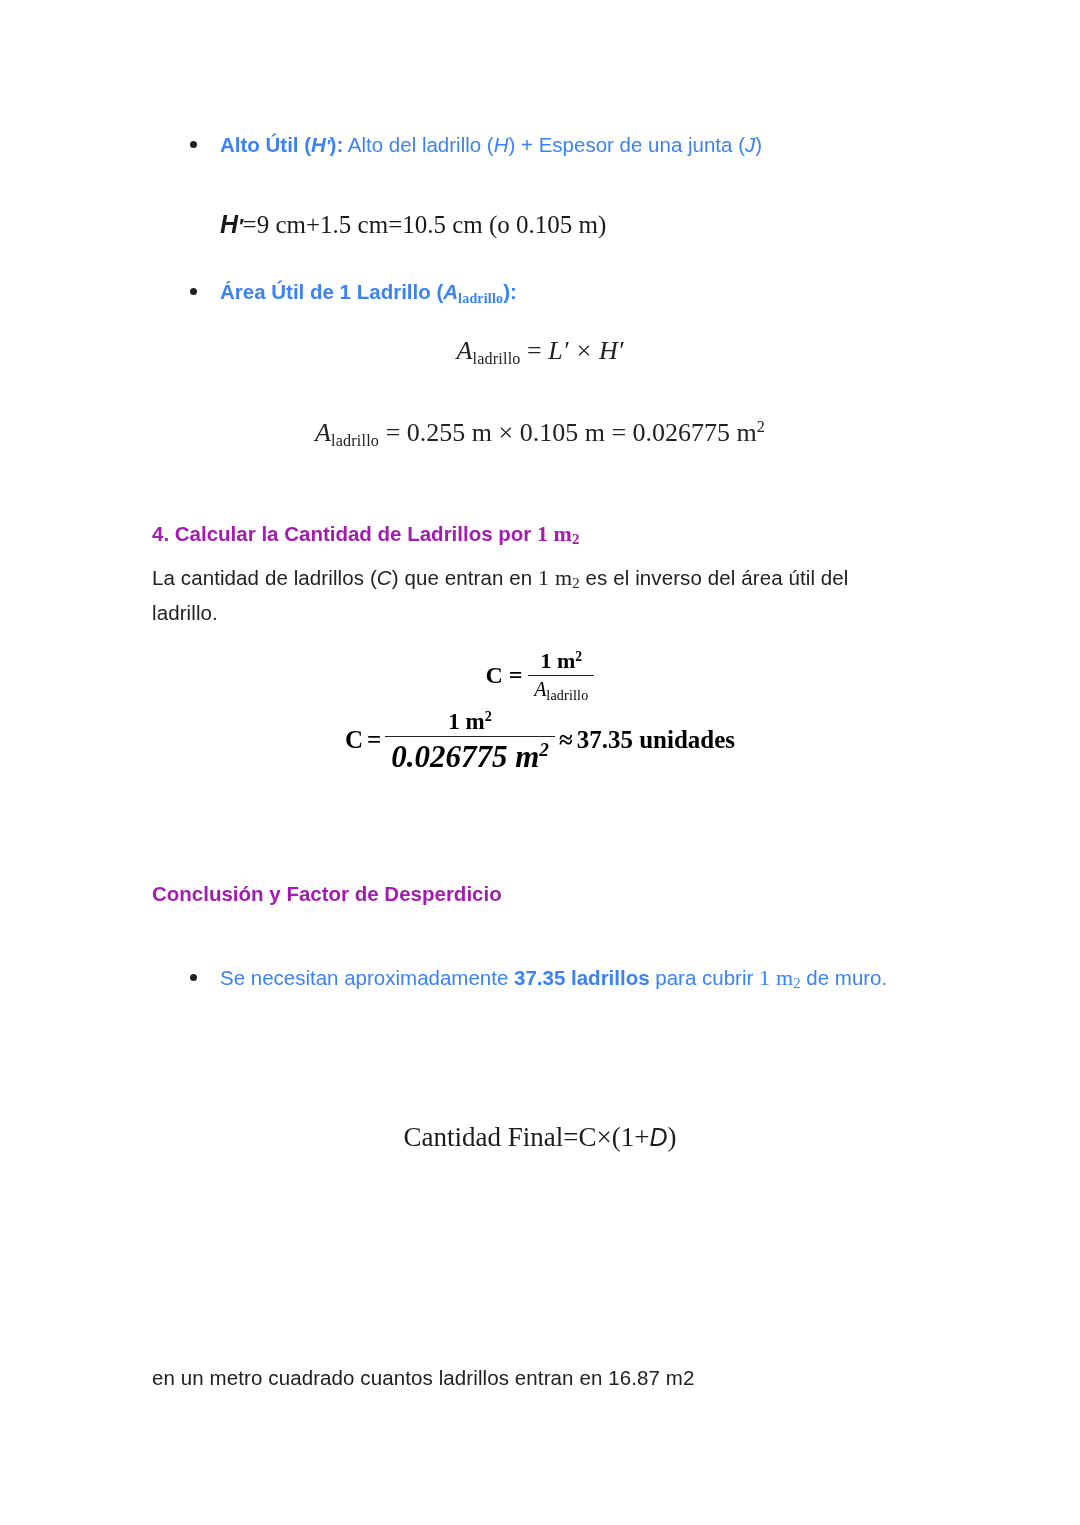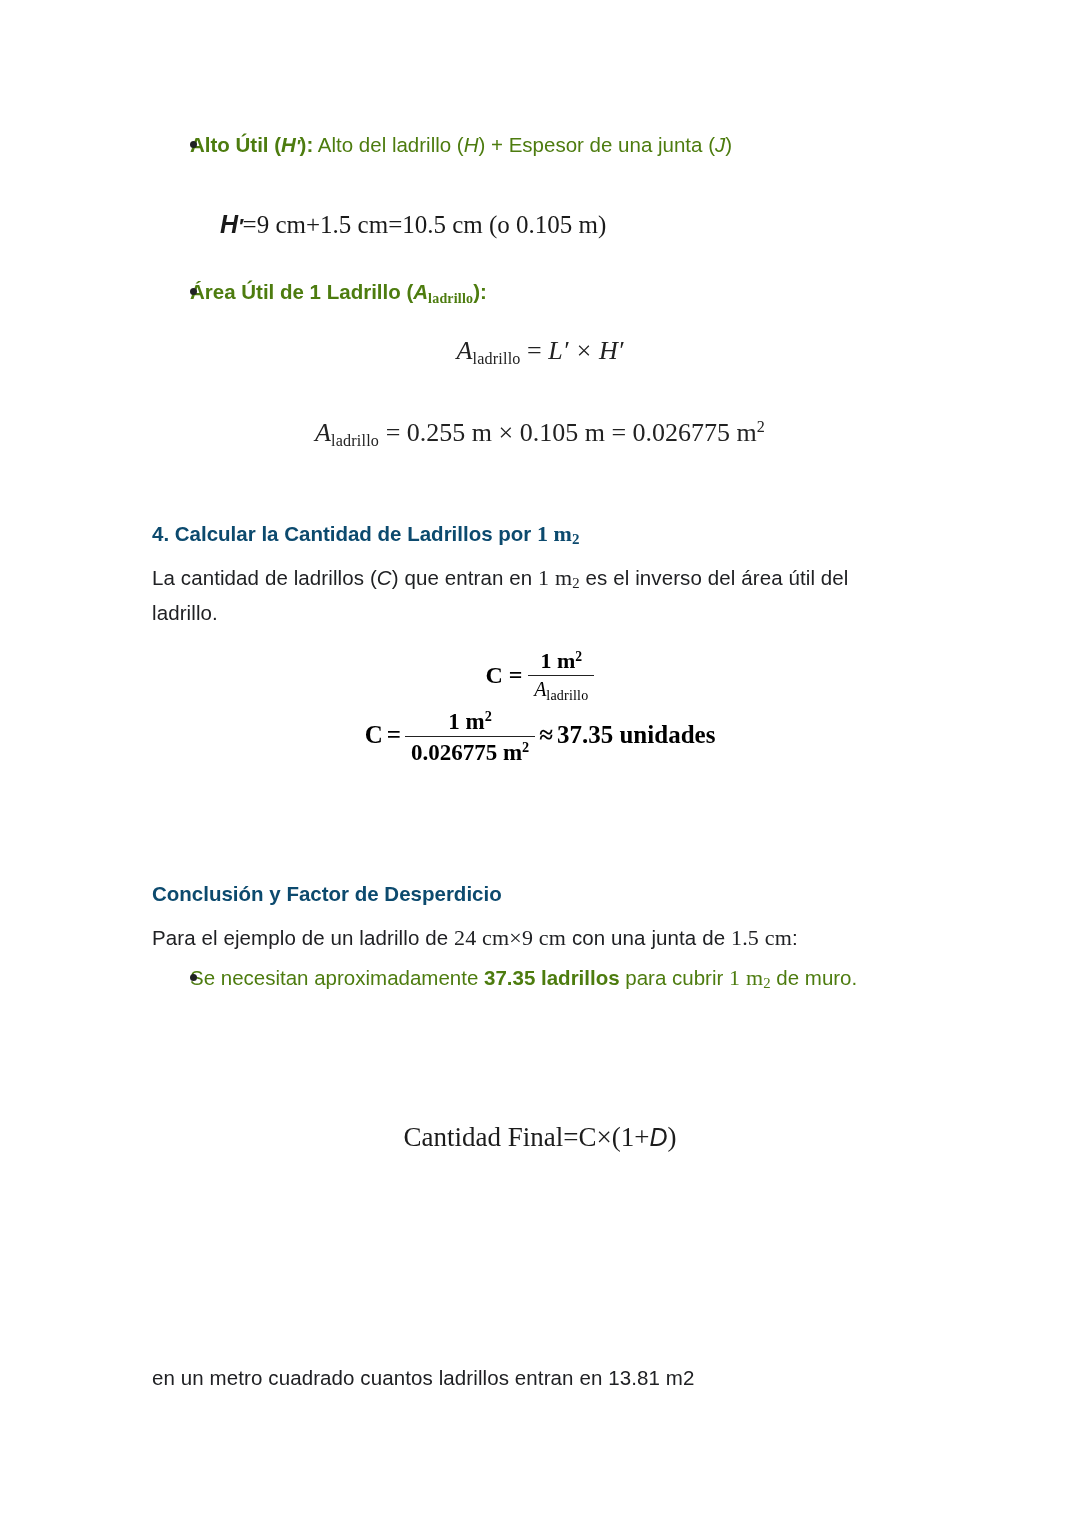--- a/index.html
+++ b/index.html
@@ -47,24 +47,25 @@
     position: absolute;
     left: 0;
     top: 11px;
     width: 7px;
     height: 7px;
     border-radius: 50%;
     background: #202124;
   }
   .bullet-text {
     display: block;
+    margin-left: 30px;
     font-family: "Liberation Sans", sans-serif;
     font-size: 20.5px;
     line-height: 30px;
-    color: #4d7c0f;
+    color: #3b82f6;
   }
 
   b, .b { font-weight: bold; }
 
   
   .var {
     font-family: "Liberation Sans", sans-serif;
     font-style: italic;
     font-weight: bold;
   }
@@ -140,21 +141,21 @@
     font-family: "Liberation Serif", serif;
     font-weight: bold;
   }
 
   .heading {
     position: absolute;
     font-family: "Liberation Sans", sans-serif;
     font-weight: bold;
     font-size: 20.5px;
     line-height: 28px;
-    color: #0c4a6e;
+    color: #a21caf;
   }
 
   .plain-serif-line {
     position: absolute;
     font-family: "Liberation Serif", serif;
     font-size: 24.5px;
     color: #1c1c1c;
     white-space: nowrap;
   }
 
@@ -213,39 +214,36 @@
       <span class="num bold-serif" style="font-size:22px;"><span>1 m</span><span class="sup2">2</span></span>
       <span class="den" style="font-size:20px;"><span class="italic-serif">A</span><span class="sub-ladrillo" style="font-size:0.7em;">ladrillo</span></span>
     </span>
   </div>
 
   <div class="center-line" style="left:0; top:710px; width:1080px; font-family:'Liberation Serif',serif;">
     <span class="bold-serif" style="font-size:25px;">C</span>
     <span class="bold-serif" style="font-size:25px;">=</span>
     <span class="frac">
       <span class="num bold-serif" style="font-size:23px;"><span>1 m</span><span class="sup2">2</span></span>
-      <span class="den bold-serif" style="font-size:23px;"><span>0.026775 m</span><span class="sup2">2</span></span>
+      <span class="den bold-serif" style="font-size:31px;font-style:italic;"><span>0.026775 m</span><span class="sup2">2</span></span>
     </span>
     <span class="bold-serif" style="font-size:25px;">≈</span>
     <span class="bold-serif" style="font-size:25px;">37.35 unidades</span>
   </div>
 
   <div class="heading" style="left:152px; top:880px; width:760px;">Conclusión y Factor de Desperdicio</div>
 
-  <div class="body-text blk" style="left:152px; top:923px; width:780px;">
-    <span>Para el ejemplo de un ladrillo de </span><span class="mserif">24 cm×9 cm</span><span> con una junta de </span><span class="mserif">1.5 cm</span><span>:</span>
-  </div>
 
   <div class="bullet-row" style="left:190px; top:963px; width:700px;">
     <span class="bullet-dot"></span>
     <span class="bullet-text"><span>Se necesitan aproximadamente </span><b>37.35 ladrillos</b><span> para cubrir </span><span class="mserif">1 m</span><span class="msub">2</span><span> de muro.</span></span>
   </div>
 
 
   <div class="center-line" style="left:0; top:1122px; width:1080px; font-family:'Liberation Serif',serif; font-size:27px; color:#1c1c1c;">
     <span>Cantidad Final=C×(1+</span><span class="var-light" style="font-family:'Liberation Sans',sans-serif; font-size:25px;">D</span><span>)</span>
   </div>
 
 
 
-  <div class="body-text blk" style="left:152px; top:1363px; width:800px;">en un metro cuadrado cuantos ladrillos entran en 13.81 m2</div>
+  <div class="body-text blk" style="left:152px; top:1363px; width:800px;">en un metro cuadrado cuantos ladrillos entran en 16.87 m2</div>
 
 </div>
 
 </body></html>

